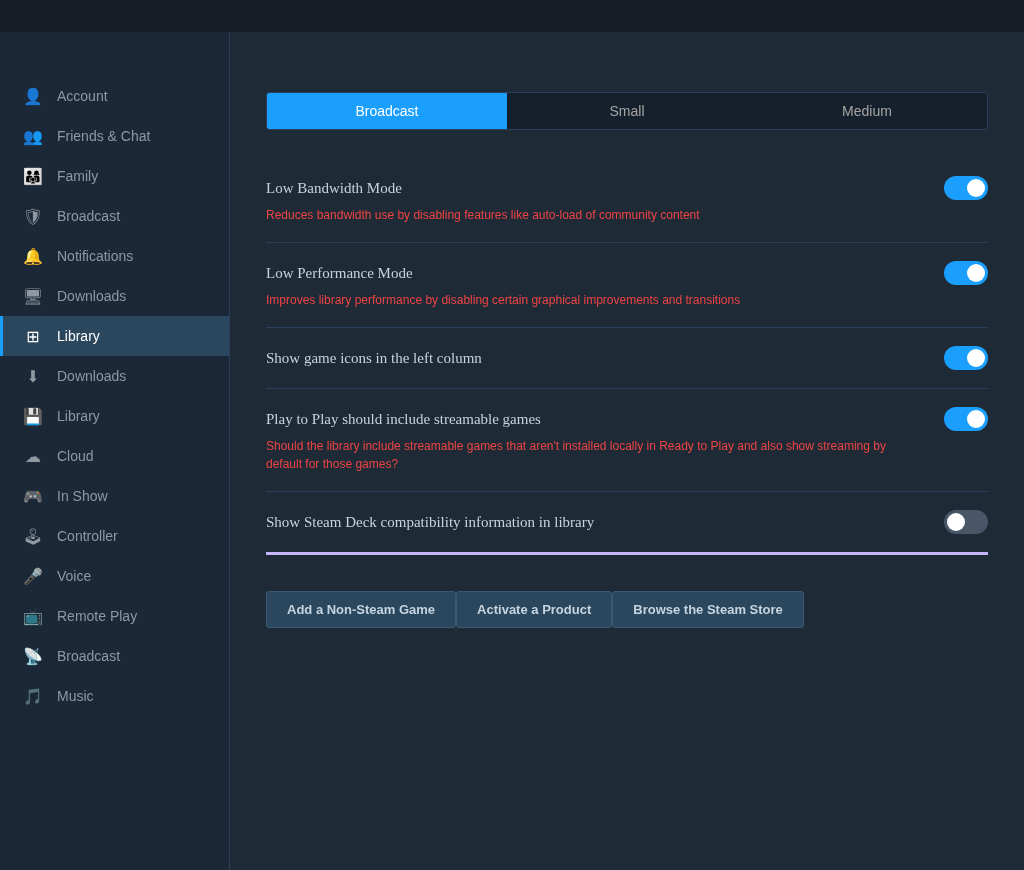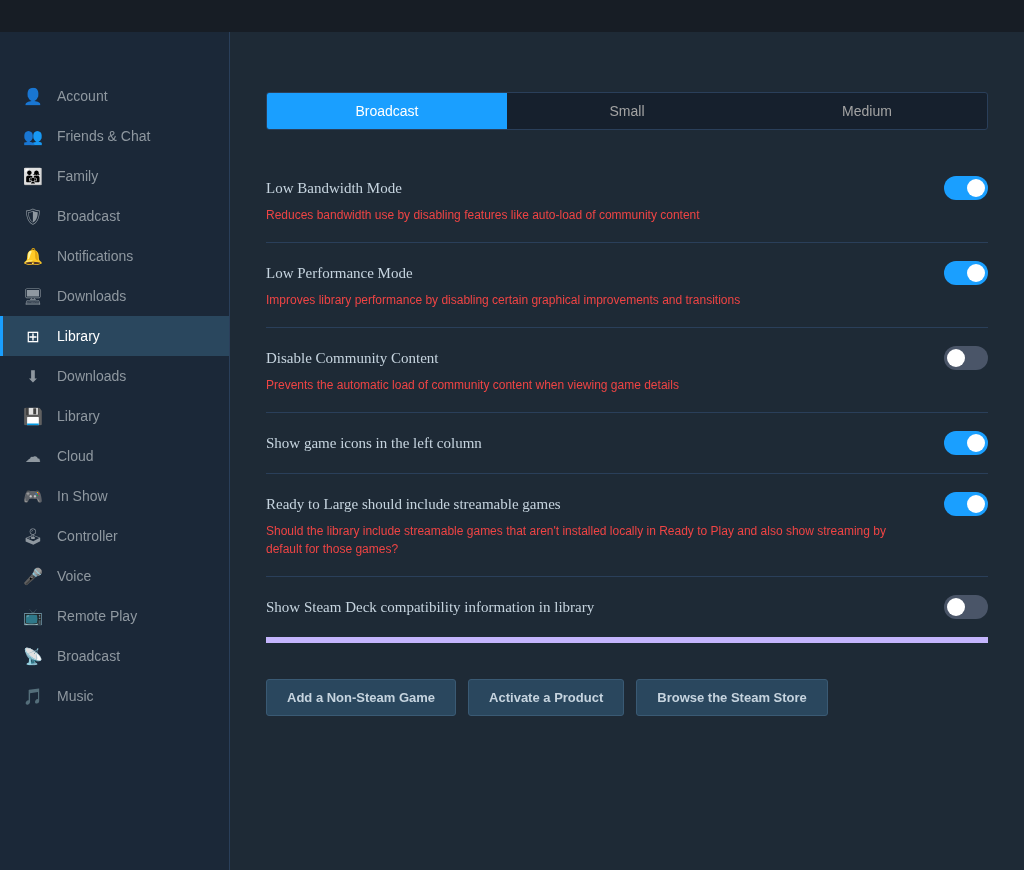--- a/index.html
+++ b/index.html
@@ -125,21 +125,21 @@
       background: #1a9fff;
       color: #ffffff;
     }
 
     
     .setting-row {
       padding: 18px 0;
       border-bottom: 1px solid #2a3f5a;
     }
     .setting-row:last-of-type {
-      border-bottom: 6px solid #c4b5fd;
+      border-bottom: 3px solid #c4b5fd;
     }
     .setting-header {
       display: flex;
       justify-content: space-between;
       align-items: center;
     }
     .setting-name {
       font-size: 15px;
       color: #c6d4df;
       font-weight: 500;
@@ -180,21 +180,20 @@
       background: #ffffff;
       transition: left 0.2s;
     }
     .toggle-track.on .toggle-thumb {
       left: 23px;
     }
 
     
     .bottom-buttons {
       display: flex;
-      gap: 12px;
       margin-top: 28px;
       padding-top: 8px;
     }
     .bottom-btn {
       padding: 10px 20px;
       background: #2a475e;
       color: #c6d4df;
       border: 1px solid #3a5a74;
       border-radius: 3px;
       cursor: pointer;
@@ -312,43 +311,32 @@
       <label class="toggle">
         <div class="toggle-track on">
           <div class="toggle-thumb"></div>
         </div>
       </label>
     </div>
     <div class="setting-desc">Improves library performance by disabling certain graphical improvements and transitions</div>
   </div>
         <div class="setting-row">
     <div class="setting-header">
-      <span class="setting-name">Disable Community Content</span>
-      <label class="toggle">
-        <div class="toggle-track">
-          <div class="toggle-thumb"></div>
-        </div>
-      </label>
-    </div>
-    <div class="setting-desc">Prevents the automatic load of community content when viewing game details</div>
-  </div>
-        <div class="setting-row">
-    <div class="setting-header">
       <span class="setting-name">Show game icons in the left column</span>
       <label class="toggle">
         <div class="toggle-track on">
           <div class="toggle-thumb"></div>
         </div>
       </label>
     </div>
 
   </div>
         <div class="setting-row">
     <div class="setting-header">
-      <span class="setting-name">Ready to Large should include streamable games</span>
+      <span class="setting-name">Play to Play should include streamable games</span>
       <label class="toggle">
         <div class="toggle-track on">
           <div class="toggle-thumb"></div>
         </div>
       </label>
     </div>
     <div class="setting-desc">Should the library include streamable games that aren't installed locally in Ready to Play and also show streaming by default for those games?</div>
   </div>
         <div class="setting-row">
     <div class="setting-header">

